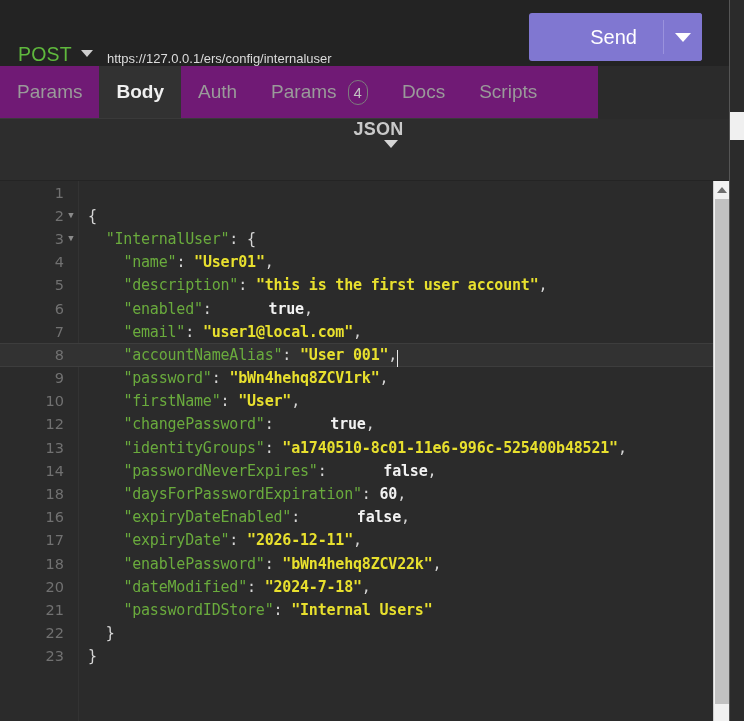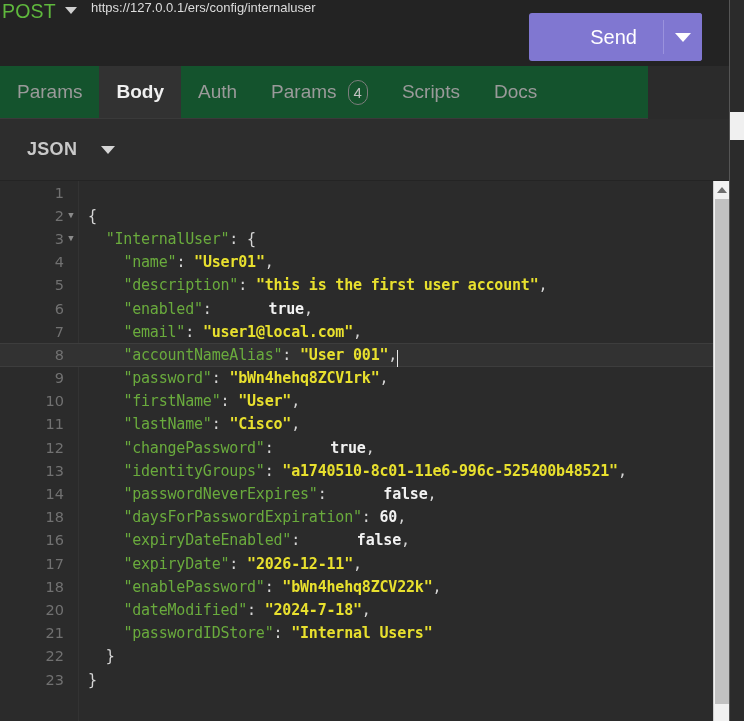--- a/index.html
+++ b/index.html
@@ -24,23 +24,23 @@
   }
 
   
   .urlbar {
     position: absolute;
     left: 0; top: 0;
     width: 730px;
     height: 66px;
     background: #232323;
     display: flex;
-    align-items: flex-start;
+    align-items: flex-end;
     box-sizing: border-box;
-    padding-left: 2px;
+    padding-left: 18px;
   }
   .method {
     color: #5fb83d;
     font-size: 19.5px;
     letter-spacing: 0.2px;
     white-space: nowrap;
   }
   .method-caret {
     display: inline-block;
     margin-left: 9px;
@@ -101,23 +101,23 @@
     width: 0; height: 0;
     border-left: 8px solid transparent;
     border-right: 8px solid transparent;
     border-top: 9px solid #ffffff;
   }
 
   
   .tabbar {
     position: absolute;
     left: 0; top: 66px;
-    width: 648px;
+    width: 598px;
     height: 53px;
-    background: #14532d;
+    background: #701a75;
     display: flex;
     align-items: stretch;
     box-sizing: border-box;
     border-bottom: 1px solid #3a3a3a;
   }
   .tab {
     display: flex;
     align-items: center;
     padding: 0 17px;
     color: #9a9a9a;
@@ -150,20 +150,21 @@
     position: absolute;
     left: 0; top: 119px;
     width: 730px;
     height: 62px;
     background: #2d2d2d;
     display: flex;
     align-items: center;
     padding-left: 27px;
     box-sizing: border-box;
     border-bottom: 1px solid #242424;
+    flex-direction: column;
   }
   .type-label {
     color: #c9c9c9;
     font-size: 18px;
     font-weight: bold;
     letter-spacing: 0.3px;
   }
   .type-caret {
     margin-left: 24px;
     width: 0; height: 0;
@@ -330,24 +331,24 @@
         <span>Body</span>
       </div>
       <div class="tab">
         <span>Auth</span>
       </div>
       <div class="tab">
         <span>Params</span>
         <span class="badge">4</span>
       </div>
       <div class="tab">
+        <span>Docs</span>
+      </div>
+      <div class="tab">
         <span>Scripts</span>
-      </div>
-      <div class="tab">
-        <span>Docs</span>
       </div>
     </div>
 
   <div class="typerow">
     <span class="type-label">JSON</span>
     <span class="type-caret"></span>
   </div>
 
   <div class="editor">
     <div class="gutter-bg"></div>
@@ -396,25 +397,20 @@
           <span class="lineno">9</span>
           <span class="fold"></span>
           <span class="code"><span class="p"> </span><span class="p"> </span><span class="p"> </span><span class="p"> </span><span class="k">"password"</span><span class="p">:</span><span class="p"> </span><span class="s">"bWn4hehq8ZCV1rk"</span><span class="p">,</span></span>
         </div>
         <div class="line">
           <span class="lineno">10</span>
           <span class="fold"></span>
           <span class="code"><span class="p"> </span><span class="p"> </span><span class="p"> </span><span class="p"> </span><span class="k">"firstName"</span><span class="p">:</span><span class="p"> </span><span class="s">"User"</span><span class="p">,</span></span>
         </div>
         <div class="line">
-          <span class="lineno">11</span>
-          <span class="fold"></span>
-          <span class="code"><span class="p"> </span><span class="p"> </span><span class="p"> </span><span class="p"> </span><span class="k">"lastName"</span><span class="p">:</span><span class="p"> </span><span class="s">"Cisco"</span><span class="p">,</span></span>
-        </div>
-        <div class="line">
           <span class="lineno">12</span>
           <span class="fold"></span>
           <span class="code"><span class="p"> </span><span class="p"> </span><span class="p"> </span><span class="p"> </span><span class="k">"changePassword"</span><span class="p">:</span><span class="p"> </span><span class="b">true</span><span class="p">,</span></span>
         </div>
         <div class="line">
           <span class="lineno">13</span>
           <span class="fold"></span>
           <span class="code"><span class="p"> </span><span class="p"> </span><span class="p"> </span><span class="p"> </span><span class="k">"identityGroups"</span><span class="p">:</span><span class="p"> </span><span class="s">"a1740510-8c01-11e6-996c-525400b48521"</span><span class="p">,</span></span>
         </div>
         <div class="line">

